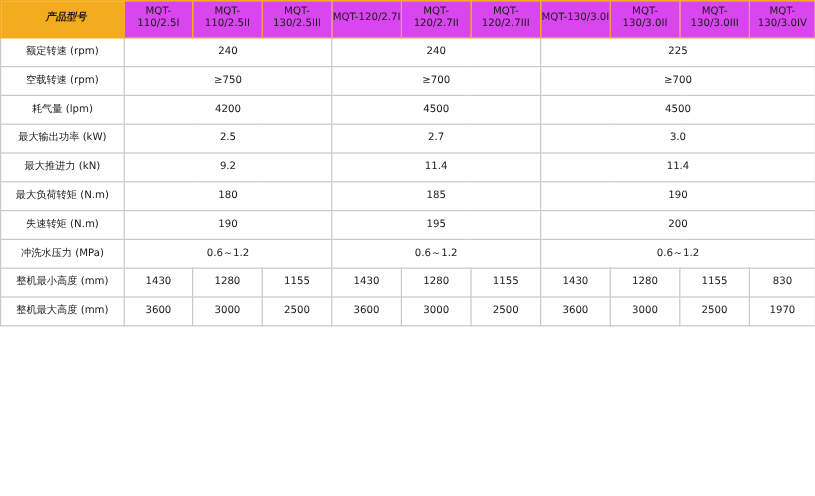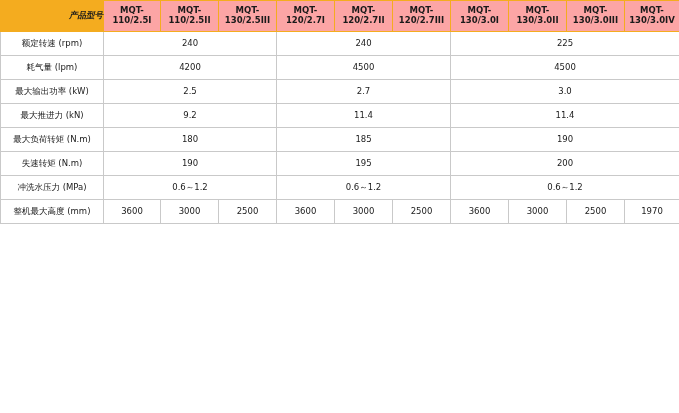--- a/index.html
+++ b/index.html
@@ -25,38 +25,38 @@
     text-align: center;
     vertical-align: middle;
     padding: 0;
     height: 23px;
     line-height: 1.15;
     font-weight: normal;
     background: #ffffff;
   }
   
   tr.header-row td, tr.header-row th {
-    background: #fca5a5;
+    background: #d946ef;
     color: #1a1a1a;
-    font-weight: bold;
+    font-weight: normal;
     height: 30px;
     border-color: #f4ac1f;
     font-size: 8.5px;
   }
   td.rowhead {
     background: #f7f7f7;
     text-align: right;
     padding-right: 6px;
     font-size: 8.5px;
     color: #1a1a1a;
     white-space: nowrap;
   }
   tr.header-row td.rowhead {
     background: #f4ac1f;
-    text-align: right;
+    text-align: center;
     padding-left: 6px;
     padding-right: 0;
     font-style: italic;
     font-weight: bold;
   }
   td.model {
     font-size: 8px;
     line-height: 1.25;
     padding: 0 1px;
   }
@@ -96,20 +96,26 @@
 
 
     <tr>
       <td class="rowhead">额定转速 (rpm)</td>
       <td colspan="3">240</td>
       <td colspan="3">240</td>
       <td colspan="4">225</td>
     </tr>
 
 
+    <tr>
+      <td class="rowhead">空载转速 (rpm)</td>
+      <td colspan="3">≥750</td>
+      <td colspan="3">≥700</td>
+      <td colspan="4">≥700</td>
+    </tr>
 
     <tr>
       <td class="rowhead">耗气量 (lpm)</td>
       <td colspan="3">4200</td>
       <td colspan="3">4500</td>
       <td colspan="4">4500</td>
     </tr>
 
     <tr>
       <td class="rowhead">最大输出功率 (kW)</td>
@@ -142,20 +148,33 @@
 
     <tr>
       <td class="rowhead">冲洗水压力 (MPa)</td>
       <td colspan="3">0.6～1.2</td>
       <td colspan="3">0.6～1.2</td>
       <td colspan="4">0.6～1.2</td>
     </tr>
 
 
 
+    <tr>
+      <td class="rowhead">整机最小高度 (mm)</td>
+      <td>1430</td>
+      <td>1280</td>
+      <td>1155</td>
+      <td>1430</td>
+      <td>1280</td>
+      <td>1155</td>
+      <td>1430</td>
+      <td>1280</td>
+      <td>1155</td>
+      <td>830</td>
+    </tr>
 
     <tr>
       <td class="rowhead">整机最大高度 (mm)</td>
       <td>3600</td>
       <td>3000</td>
       <td>2500</td>
       <td>3600</td>
       <td>3000</td>
       <td>2500</td>
       <td>3600</td>

